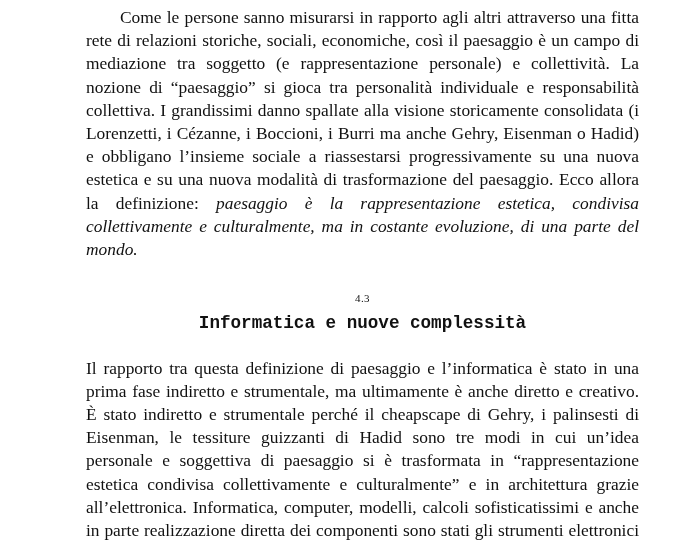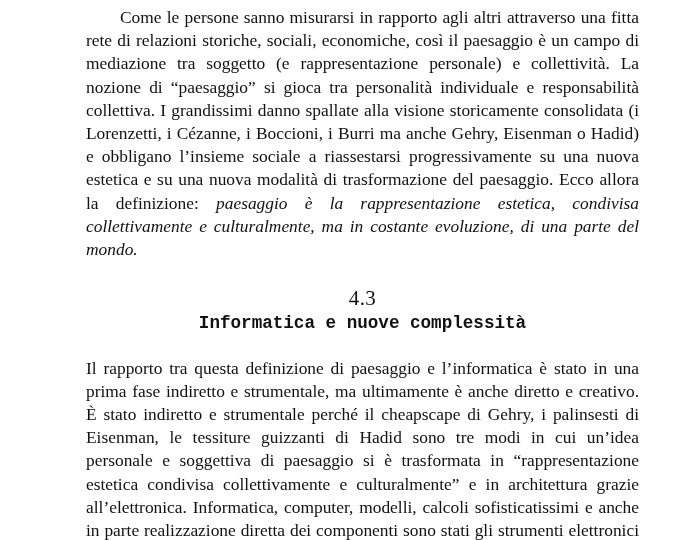--- a/index.html
+++ b/index.html
@@ -33,21 +33,21 @@
     text-indent: 34px;
   }
   .para .it {
     font-style: italic;
   }
   .section-head {
     margin: 0;
     text-align: center;
   }
   .section-number {
-    font-size: 21px;
+    font-size: 11px;
     line-height: 23.2px;
     letter-spacing: 0.4px;
     margin-top: 26px;
   }
   .section-title {
     font-size: 17.6px;
     line-height: 23.2px;
     font-weight: bold;
     margin-top: 2px;
     font-family: Liberation Mono, monospace;

